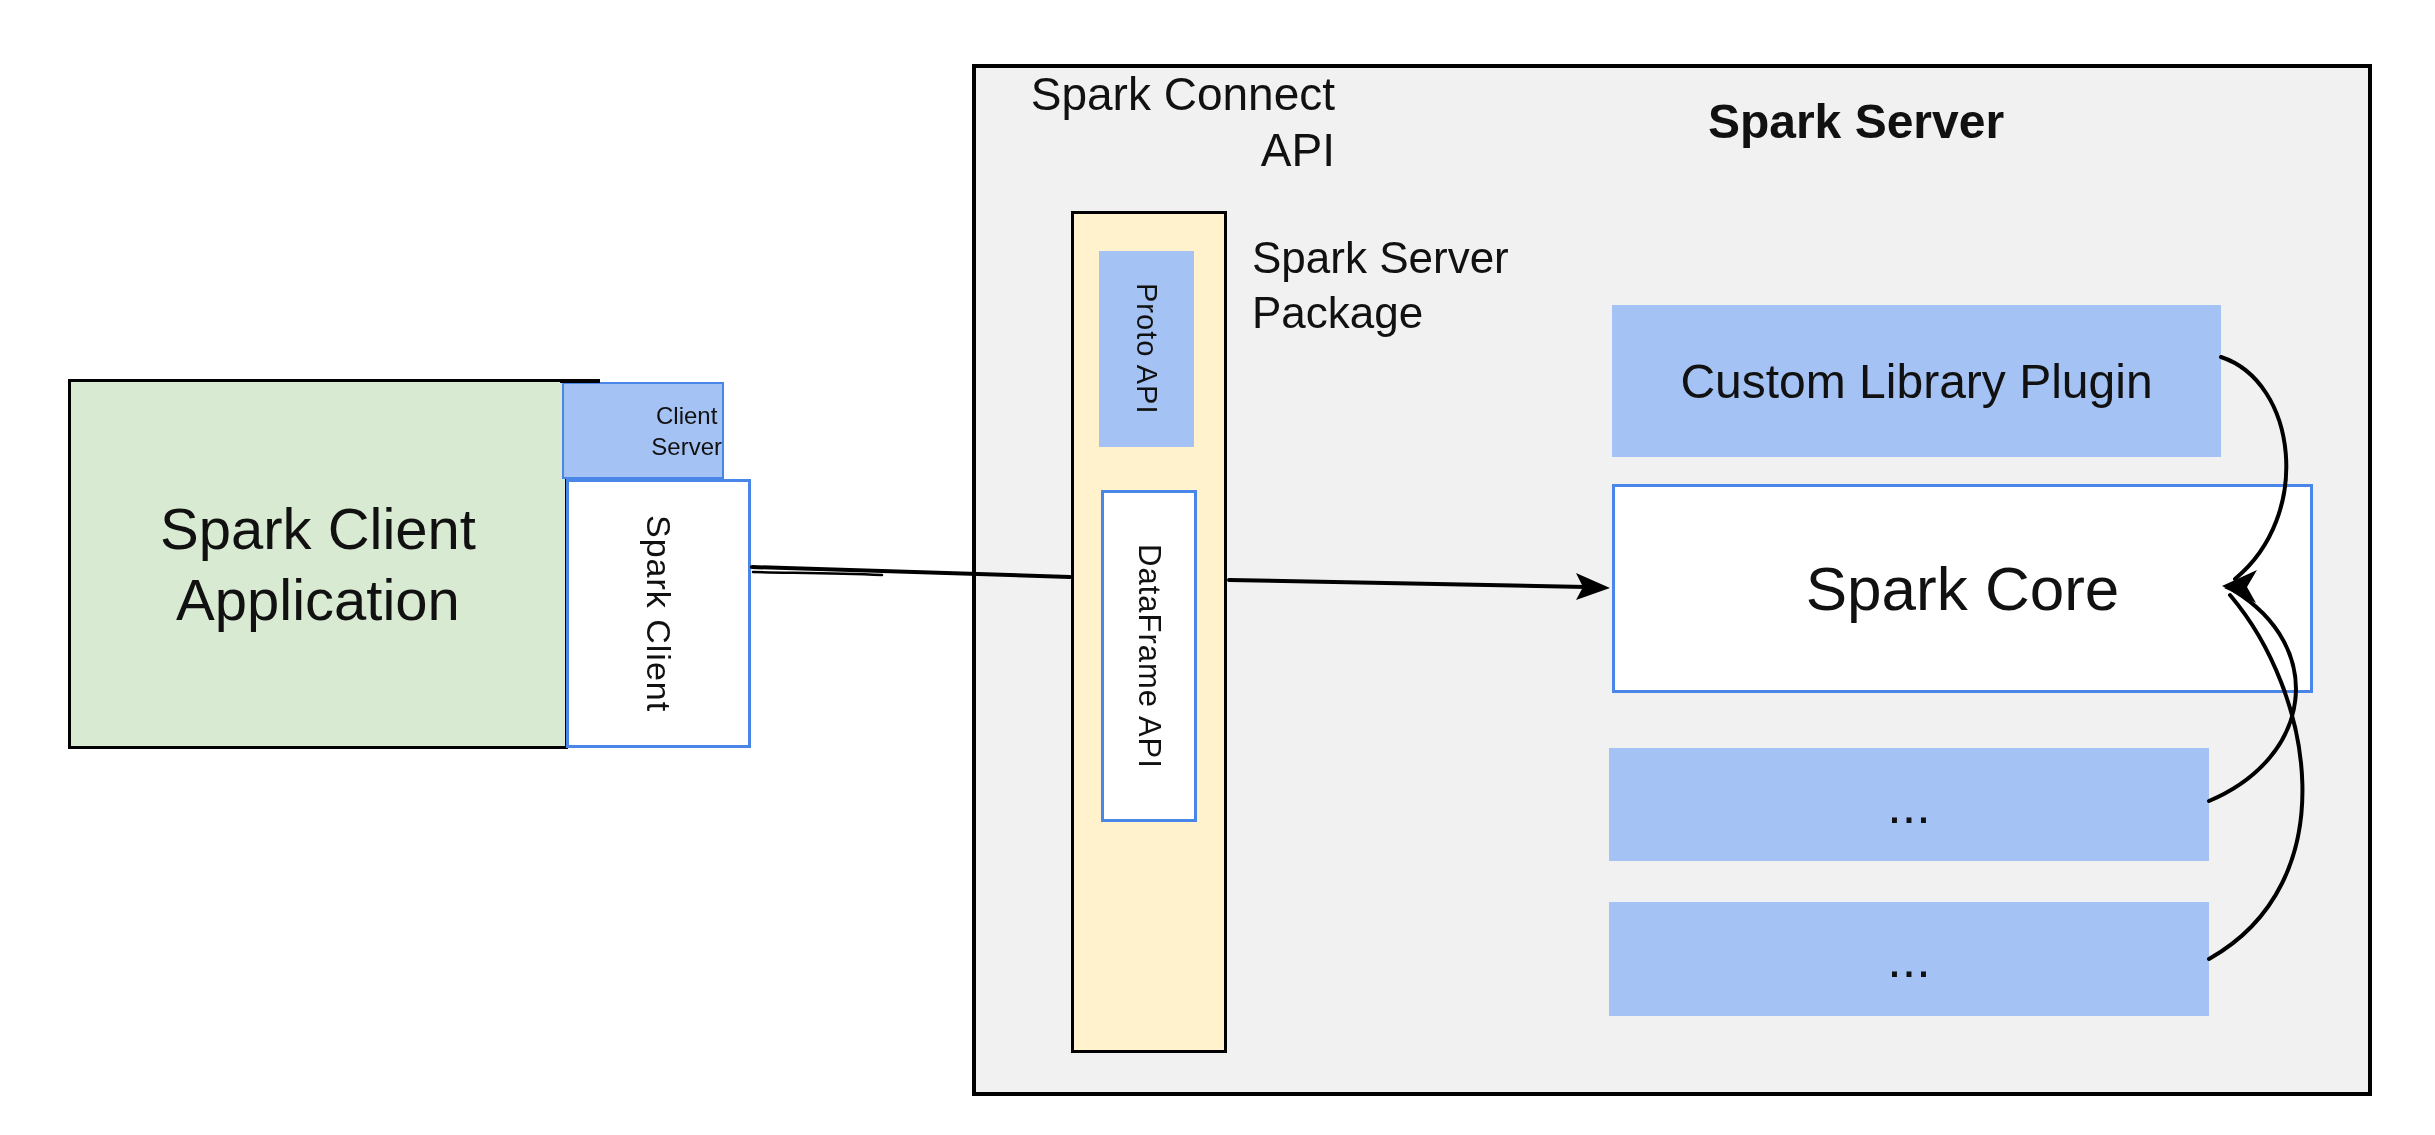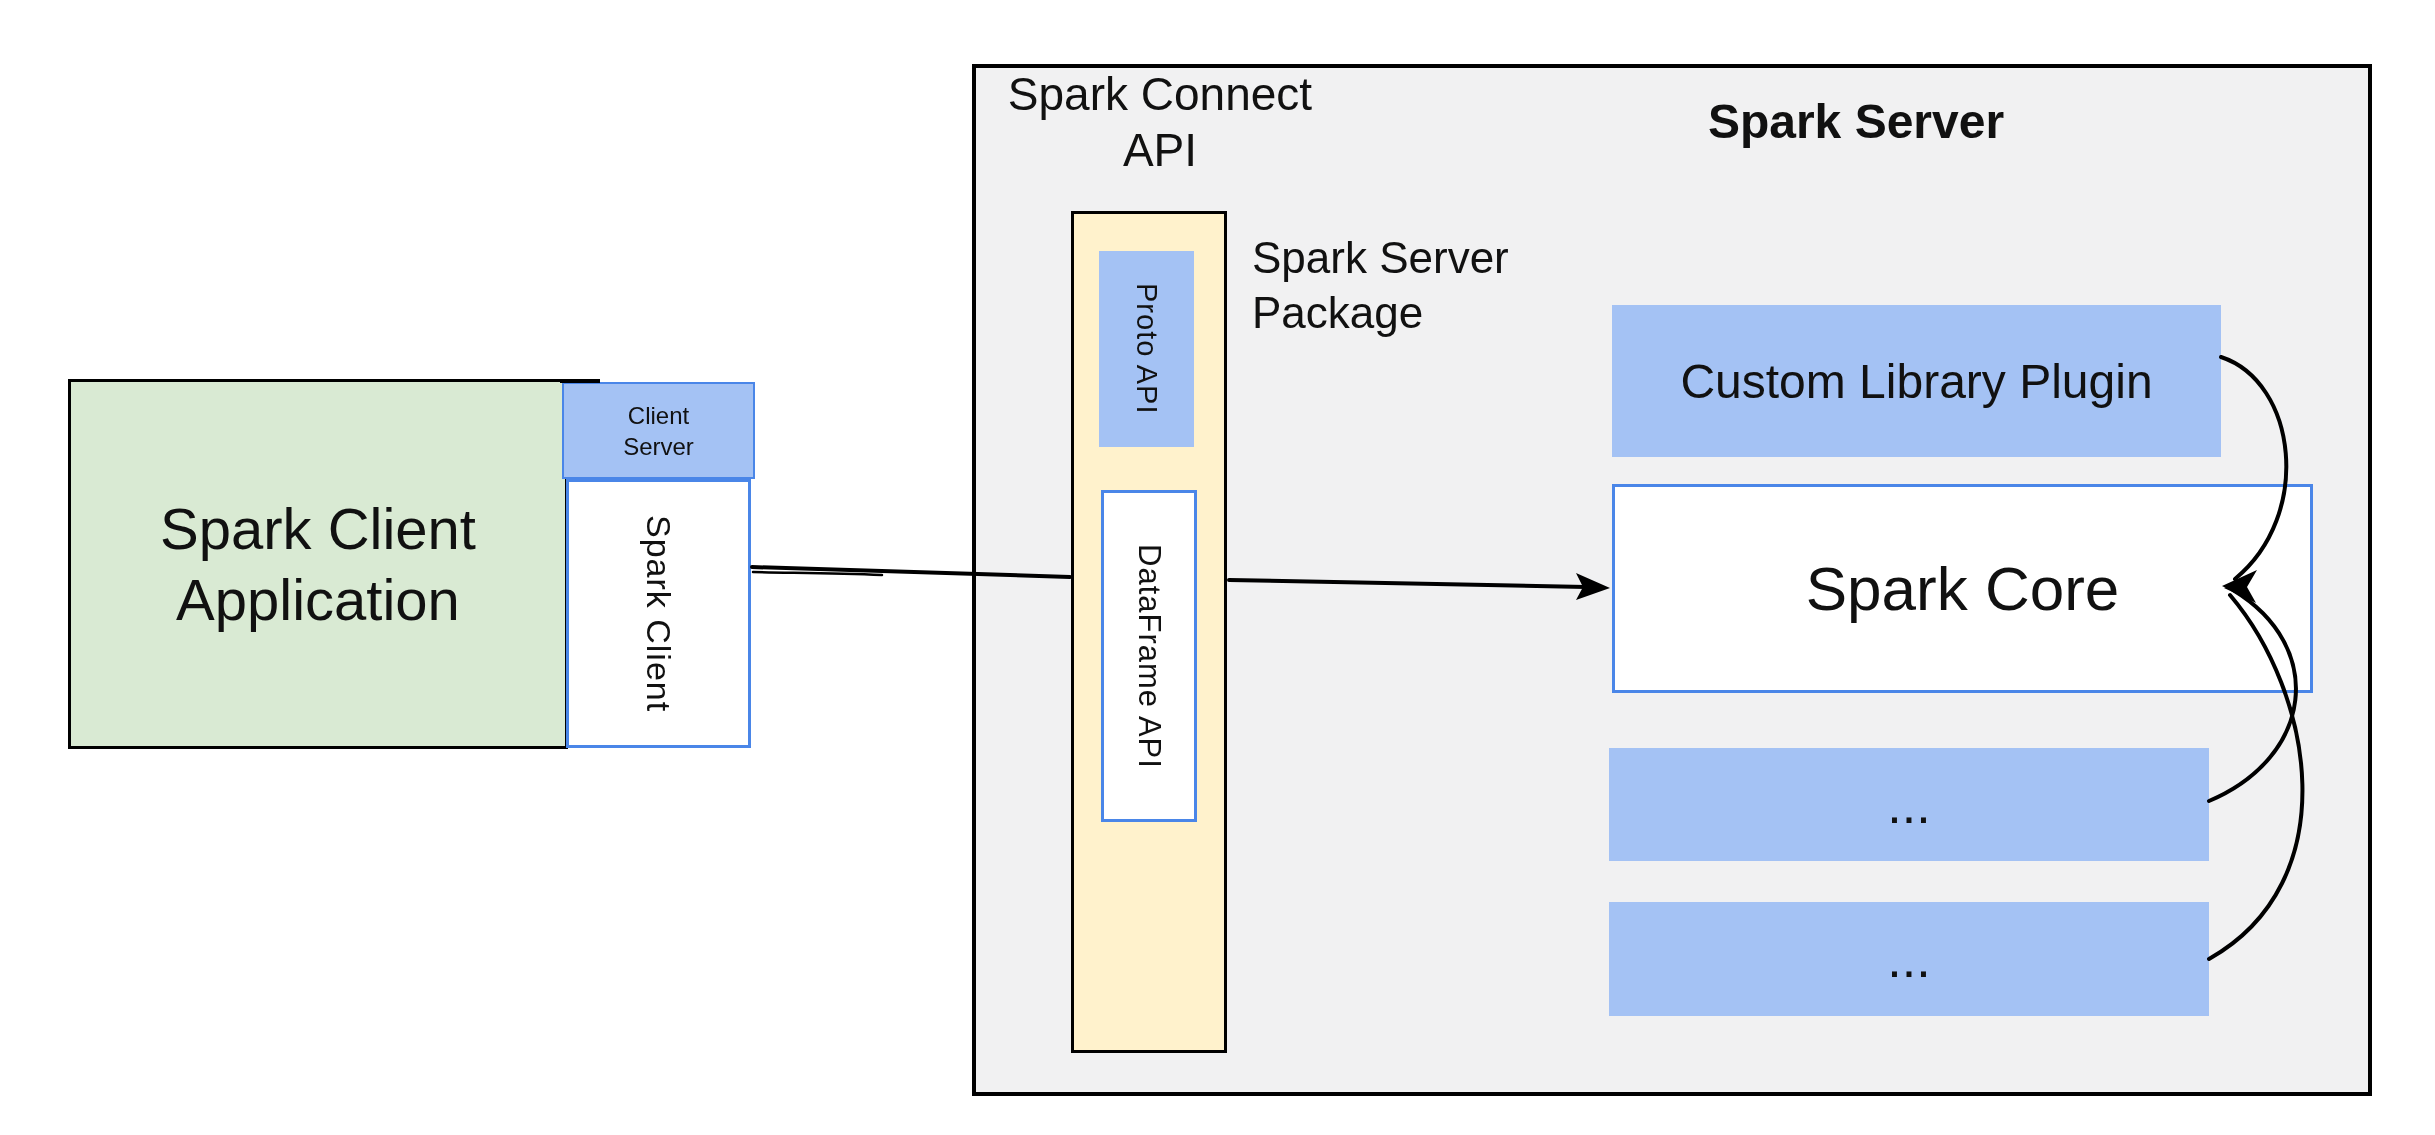--- a/index.html
+++ b/index.html
@@ -3,33 +3,33 @@
 <meta charset="utf-8">
 <style>
   html,body{margin:0;padding:0;background:#ffffff;}
   .canvas{position:relative;width:2435px;height:1135px;background:#ffffff;
           font-family:"Liberation Sans",sans-serif;color:#111;overflow:hidden;}
   .abs{position:absolute;box-sizing:border-box;}
 
   
   .gray-panel{left:972px;top:64px;width:1400px;height:1032px;
               background:#f1f1f2;border:4px solid #000;}
-  .connect-api-label{left:985px;top:66px;width:350px;text-align:center;
+  .connect-api-label{left:985px;top:66px;width:350px;text-align:right;
                      font-size:46px;line-height:56px;}
   .server-lib-label{left:1252px;top:230px;width:400px;text-align:left;
                     font-size:44px;line-height:55px;}
   .server-title{left:1606px;top:94px;width:500px;text-align:center;
                 font-size:48px;line-height:56px;font-weight:bold;}
 
   
   .green-box{left:68px;top:379px;width:500px;height:370px;background:#d9ead3;
              border:3px solid #000;display:flex;align-items:center;justify-content:center;
              text-align:center;font-size:58px;line-height:71px;}
-  .pkg-box{left:562px;top:382px;width:193px;height:97px;background:#a4c2f4;
-           border:2px solid #4a86e8;display:flex;align-items:center;justify-content:center;
+  .pkg-box{left:562px;top:382px;width:162px;height:97px;background:#a4c2f4;
+           border:2px solid #4a86e8;display:flex;align-items:center;justify-content:flex-end;
            text-align:center;font-size:24px;line-height:31px;}
   .spark-client-box{left:566px;top:479px;width:185px;height:269px;background:#fff;
            border:3px solid #4a86e8;display:flex;align-items:center;justify-content:center;}
 
   
   .yellow-box{left:1071px;top:211px;width:156px;height:842px;background:#fff2cc;
               border:3px solid #000;}
   .proto-box{left:1099px;top:251px;width:95px;height:196px;background:#a4c2f4;
              display:flex;align-items:center;justify-content:center;}
   .df-box{left:1101px;top:490px;width:96px;height:332px;background:#fff;

